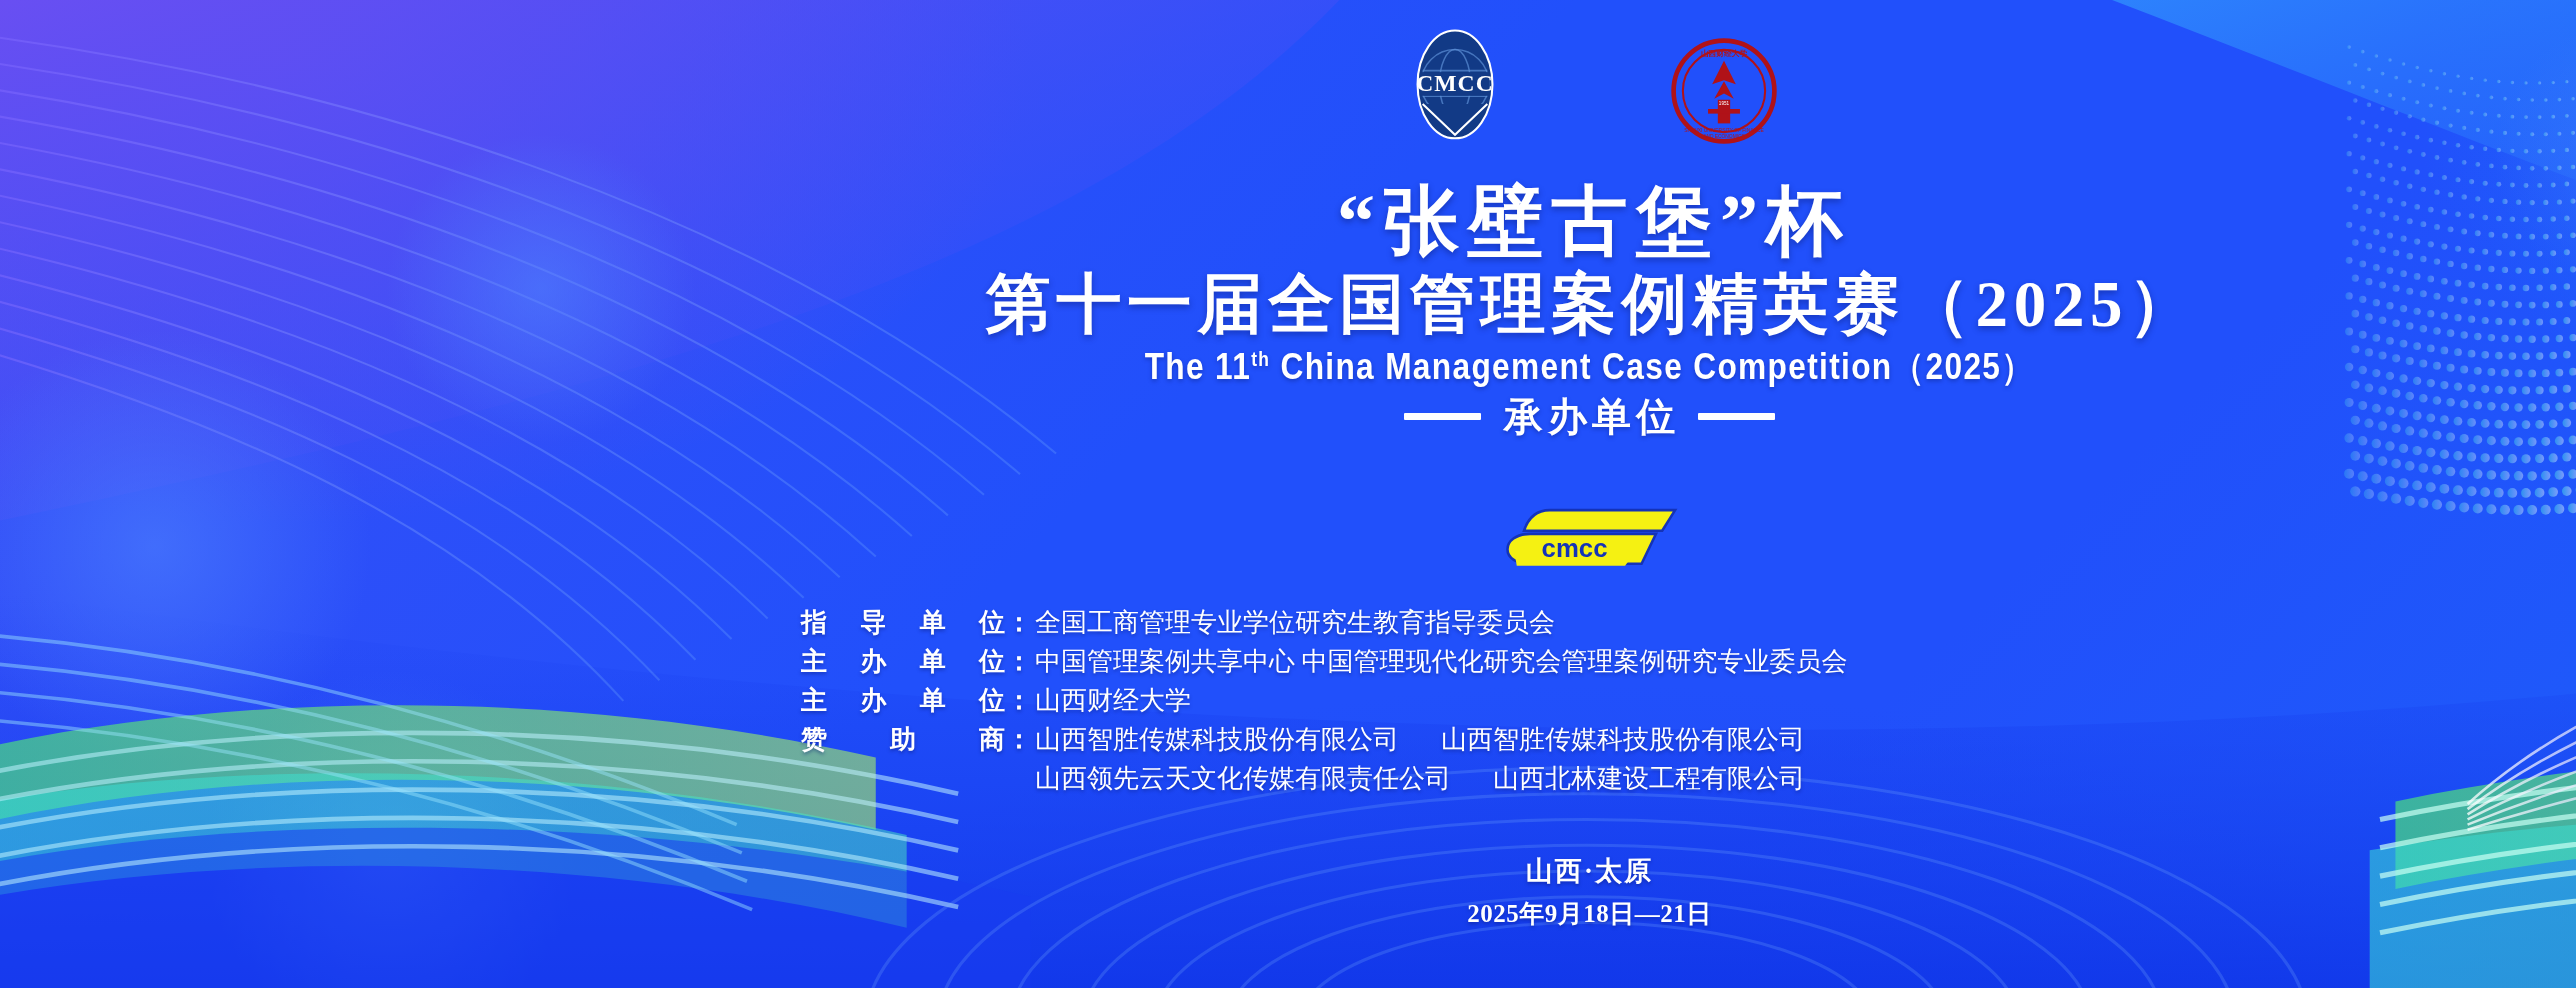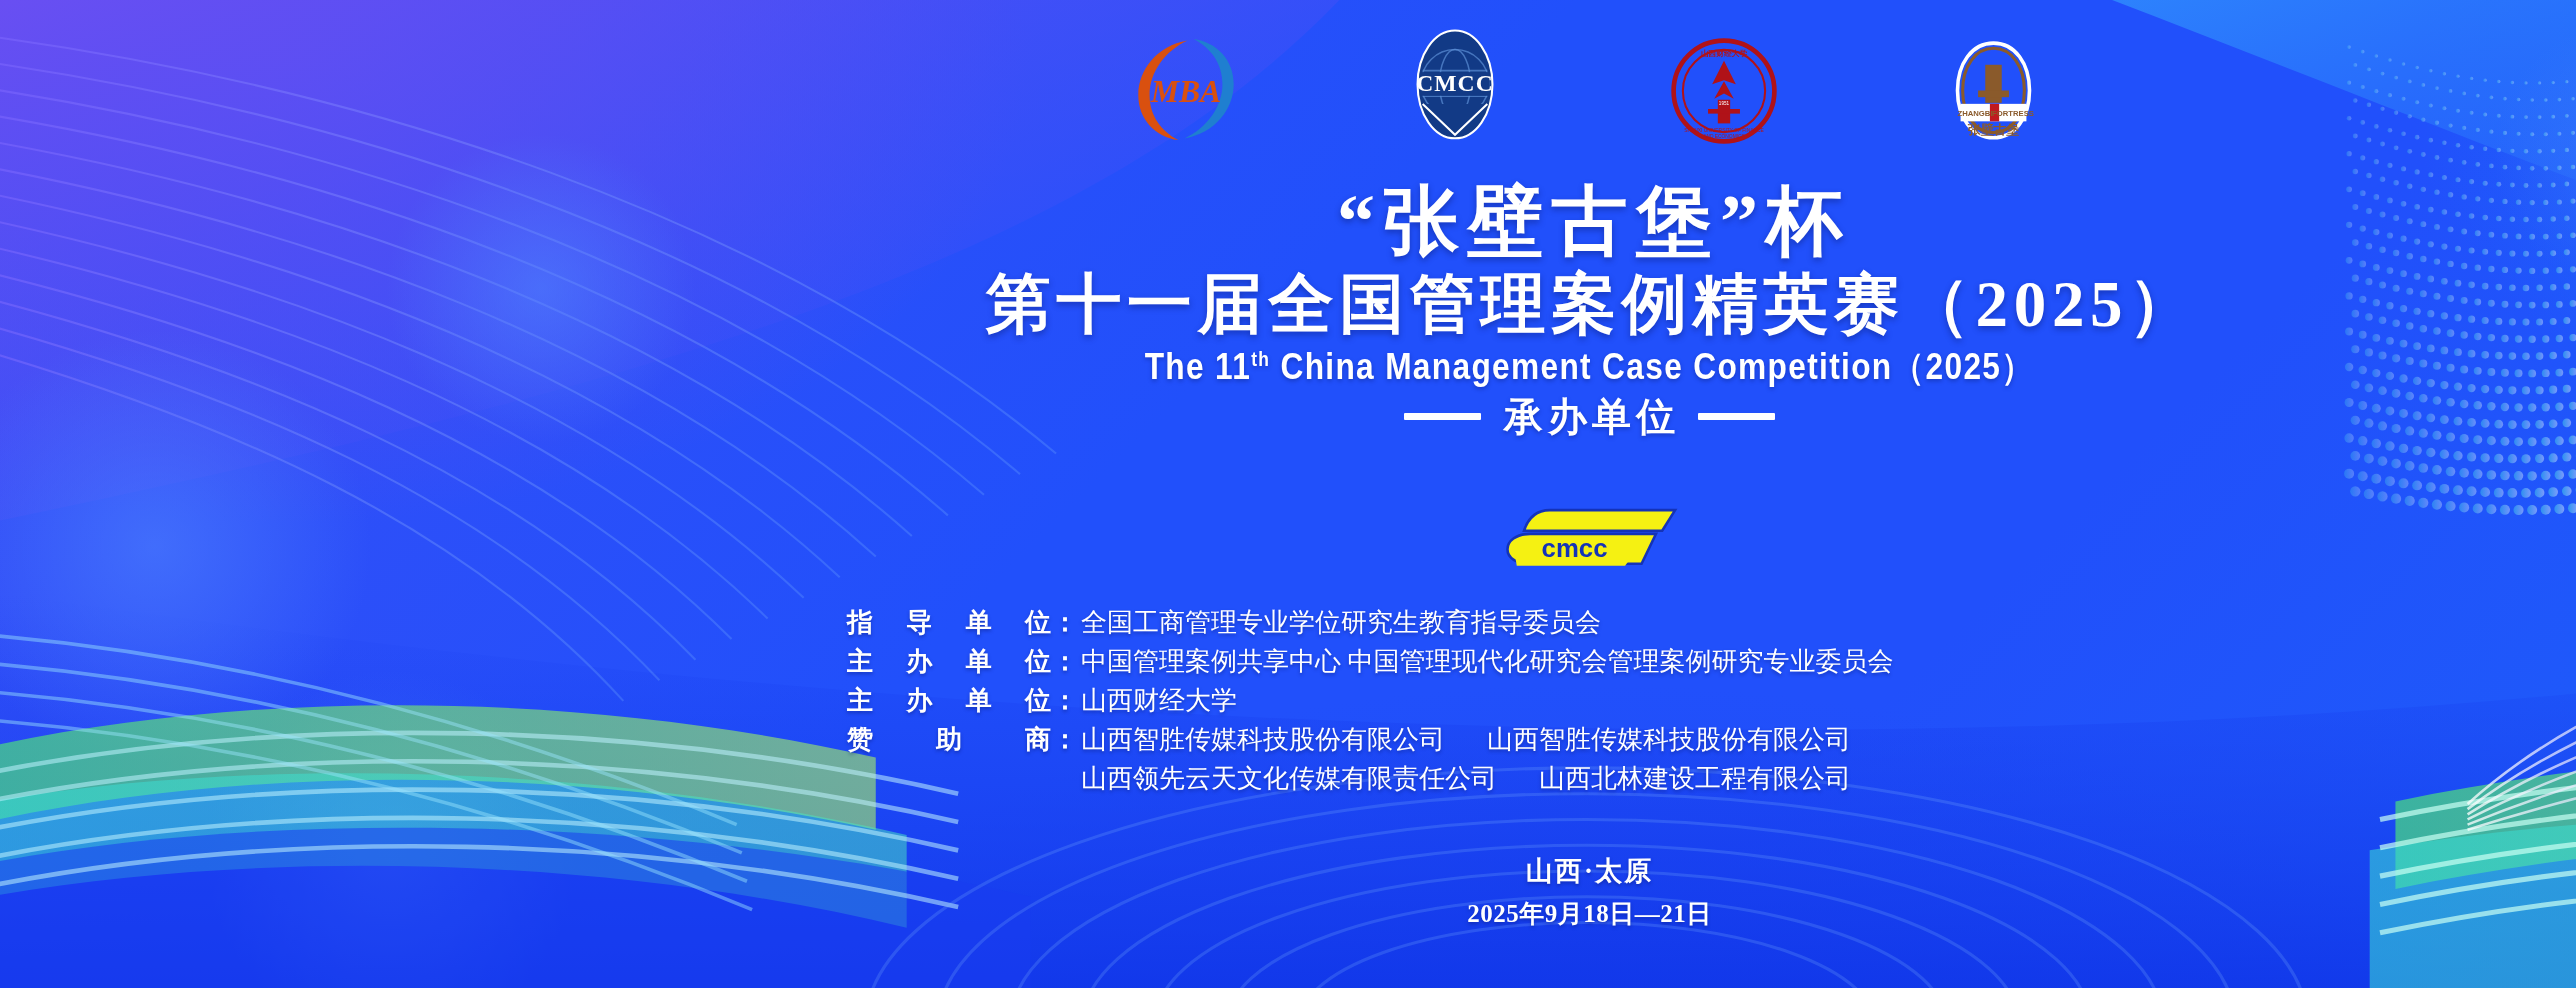--- a/index.html
+++ b/index.html
@@ -65,21 +65,20 @@
     position:absolute;left:0;right:0;top:605px;
     display:flex;flex-direction:column;align-items:center;gap:3.1px;
     font-family:"Liberation Serif","DejaVu Serif",serif;
     color:#ffffff;
   }
   .orow{display:flex;align-items:baseline;width:1577px;}
   .olabel{
     width:204px;text-align:justify;text-align-last:justify;
     font-size:26px;line-height:1.38;font-weight:700;white-space:nowrap;
     text-shadow:0 1.5px 3.6px rgba(8,24,110,.45);
-    margin-left:46px;
   }
   .ocolon{font-size:26px;line-height:1.38;font-weight:700;padding:0 3.1px 0 1px;
           text-shadow:0 1.5px 3.6px rgba(8,24,110,.45);}
   .ovalue{font-size:26px;line-height:1.38;font-weight:400;white-space:nowrap;
           text-shadow:0 1.5px 3.6px rgba(8,24,110,.45);}
   .ovalue .gap{display:inline-block;width:42px;}
   .orow.cont .olabel,.orow.cont .ocolon{visibility:hidden;}
 
   .footer{
     position:absolute;left:0;right:0;top:858px;text-align:center;color:#fff;
@@ -1716,28 +1715,20 @@
           <circle cx="6156.6" cy="708.1" r="8.8" opacity="0.94"></circle>
           <circle cx="6183.0" cy="708.4" r="8.8" opacity="0.95"></circle>
         </g>
     </svg>
   </div>
 
   <div class="content">
 
     <div class="logos">
 
-      <div class="logo">
-        <svg width="118" height="111" viewBox="0 0 230 215">
-          <path d="M118,12 C58,22 22,70 22,118 C22,166 56,200 100,206 C66,188 44,158 44,118 C44,74 74,32 118,12 Z" fill="#d9500f"></path>
-          <path d="M112,203 C172,193 208,145 208,97 C208,49 174,15 130,9 C164,27 186,57 186,97 C186,141 156,183 112,203 Z" fill="#1f7fd0"></path>
-          <ellipse cx="115" cy="110" rx="72" ry="56" fill="none"></ellipse>
-          <text x="115" y="132" font-family="Liberation Serif, serif" font-size="62" font-weight="700" fill="#d9500f" text-anchor="middle" font-style="italic">MBA</text>
-        </svg>
-      </div>
 
       <div class="logo">
         <svg width="108" height="118" viewBox="0 0 210 230">
           <ellipse cx="105" cy="112" rx="73" ry="105" fill="#123a86"></ellipse>
           <ellipse cx="105" cy="112" rx="73" ry="105" fill="none" stroke="#ffffff" stroke-width="4"></ellipse>
           <circle cx="105" cy="110" r="66" fill="none" stroke="#5b8fd6" stroke-width="3" opacity=".7"></circle>
           <ellipse cx="105" cy="110" rx="30" ry="66" fill="none" stroke="#5b8fd6" stroke-width="3" opacity=".7"></ellipse>
           <path d="M42,85 H168 M42,135 H168" stroke="#5b8fd6" stroke-width="3" opacity=".7"></path>
           <path d="M42,150 L105,210 L168,150 Z" fill="#123a86"></path>
           <path d="M42,150 L105,210 L168,150" fill="none" stroke="#fff" stroke-width="4"></path>
@@ -1755,33 +1746,20 @@
           <path d="M105,86 L124,120 L105,110 L86,120 Z" fill="#b01218"></path>
           <path d="M93,122 h24 v46 h-24 Z" fill="#b01218"></path>
           <path d="M74,140 h62 v9 h-62 Z" fill="#b01218"></path>
           <text x="105" y="36" font-family="Liberation Serif, serif" font-size="15" font-weight="700" fill="#b01218" text-anchor="middle">山西财经大学</text>
           <text x="105" y="184" font-family="Liberation Sans, sans-serif" font-size="9.5" fill="#b01218" text-anchor="middle">SHANXI UNIVERSITY OF FINANCE</text>
           <text x="105" y="196" font-family="Liberation Sans, sans-serif" font-size="9.5" fill="#b01218" text-anchor="middle">AND ECONOMICS</text>
           <text x="105" y="133" font-family="Liberation Sans, sans-serif" font-size="9" fill="#ffffff" text-anchor="middle">1951</text>
         </svg>
       </div>
 
-      <div class="logo">
-        <svg width="103" height="108" viewBox="0 0 200 210">
-          <path d="M100,12 C58,12 30,52 30,104 C30,156 58,196 100,196 C142,196 170,156 170,104 C170,52 142,12 100,12 Z" fill="none" stroke="#ffffff" stroke-width="7"></path>
-          <path d="M100,22 C64,22 40,58 40,104 C40,150 64,186 100,186 C136,186 160,150 160,104 C160,58 136,22 100,22 Z" fill="none" stroke="#8a5a2b" stroke-width="6"></path>
-          <rect x="84" y="54" width="32" height="74" fill="#8a5a2b"></rect>
-          <rect x="70" y="104" width="60" height="13" fill="#8a5a2b"></rect>
-          <rect x="36" y="130" width="128" height="34" fill="#ffffff"></rect>
-          <rect x="93" y="130" width="18" height="34" fill="#c01a20"></rect>
-          <text x="64" y="153" font-family="Liberation Sans, sans-serif" font-size="15" font-weight="700" fill="#8a5a2b" text-anchor="middle">ZHANGBI</text>
-          <text x="138" y="153" font-family="Liberation Sans, sans-serif" font-size="15" font-weight="700" fill="#8a5a2b" text-anchor="middle">FORTRESS</text>
-          <text x="100" y="189" font-family="Liberation Serif, serif" font-size="25" font-weight="700" fill="#8a5a2b" text-anchor="middle">张壁古堡</text>
-        </svg>
-      </div>
 
     </div>
 
     <div class="titleblock">
       <div class="t1">“张壁古堡”杯</div>
       <div class="t2">第十一届全国管理案例精英赛（2025）</div>
       <div class="t3"><span>The 11</span><sup>th</sup><span> China Management Case Competition（2025）</span></div>
       <div class="t4">
         <span class="rule"></span>
         <span>承办单位</span>

